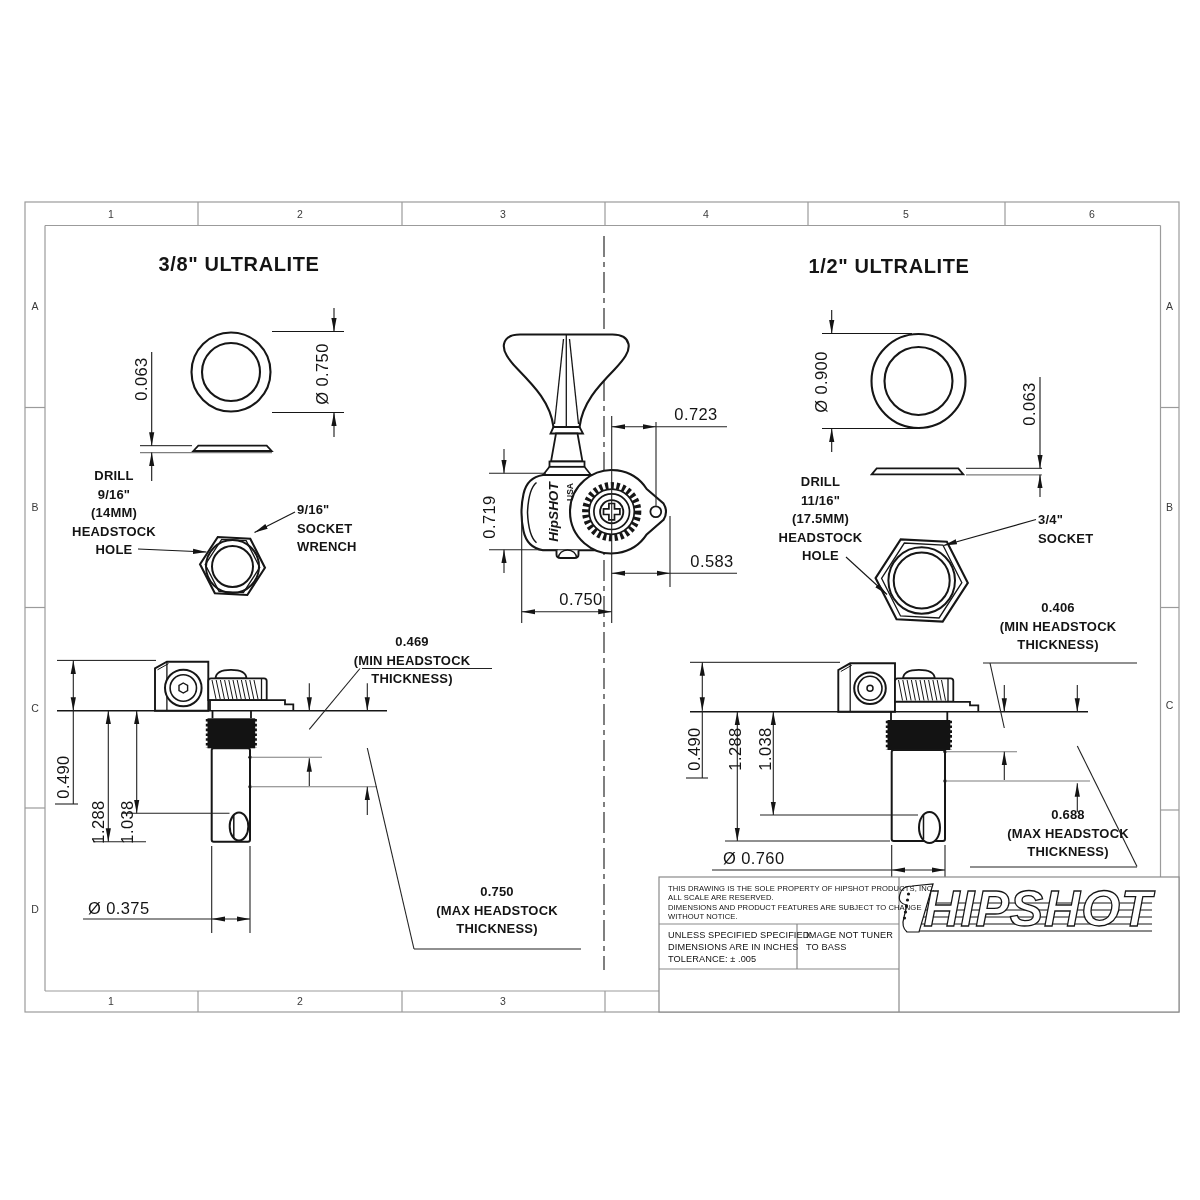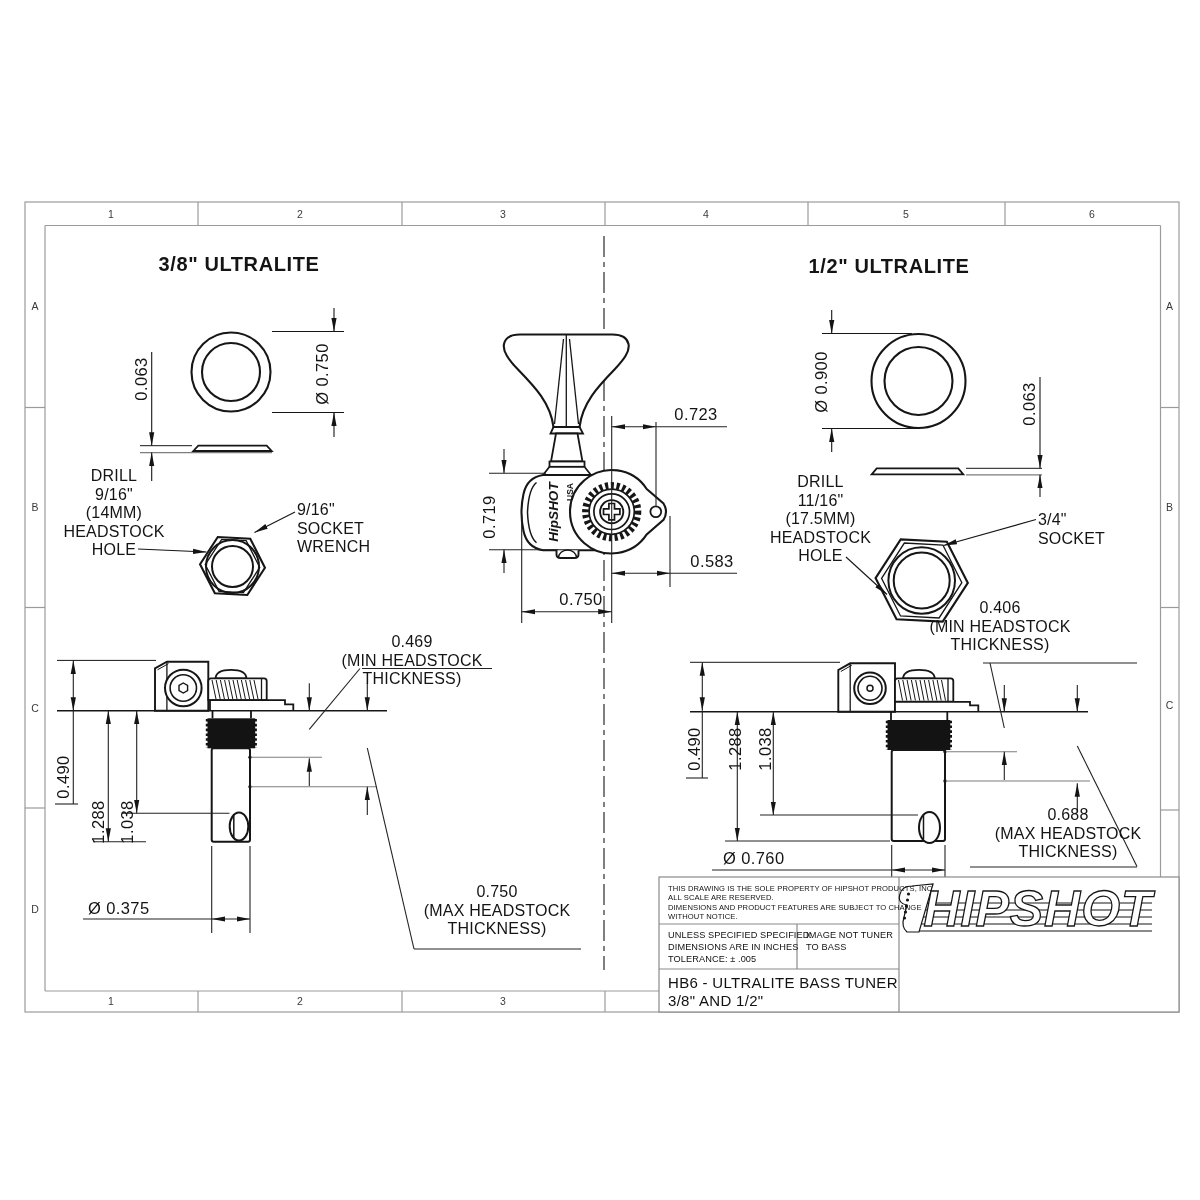--- a/index.html
+++ b/index.html
@@ -2,21 +2,21 @@
 <html><head>
 <meta charset="utf-8">
 <style>
   html,body{margin:0;padding:0;background:#fff;}
   #sheet{position:relative;width:1200px;height:1200px;background:#fff;overflow:hidden;}
   svg{position:absolute;left:0;top:0;}
   .t{position:absolute;font-family:"Liberation Sans",sans-serif;color:#141414;white-space:nowrap;}
   .c{transform:translate(-50%,-50%);}
   .rot{transform:translate(-50%,-50%) rotate(-90deg);}
   .dim{font-size:16.5px;letter-spacing:.4px;}
-  .note{font-size:16px;line-height:18.6px;letter-spacing:.2px;}
+  .note{font-size:13px;line-height:18.6px;letter-spacing:.2px;font-weight:bold;}
   .vtitle{font-size:20px;font-weight:bold;letter-spacing:.6px;}
   .zone{font-size:10.5px;color:#3a3a3a;}
   .ctr{text-align:center;}
   .tb{color:#111;}
   .legal{font-size:7.6px;line-height:9.3px;letter-spacing:.1px;}
   .spec{font-size:9.2px;line-height:12px;letter-spacing:.1px;}
   .part{font-size:15px;line-height:17.5px;letter-spacing:.3px;}
   .addr{font-size:14px;line-height:17.3px;font-style:italic;letter-spacing:.2px;}
 </style>
 </head>
@@ -356,21 +356,21 @@
   <div>HOLE</div>
 </div>
 <div class="t note" style="left:1038px;top:511px">
   <div>3/4"</div>
   <div>SOCKET</div>
 </div>
 <div class="t dim rot" style="left:694px;top:749px">0.490</div>
 <div class="t dim rot" style="left:734.5px;top:749px">1.288</div>
 <div class="t dim rot" style="left:764.5px;top:749px">1.038</div>
 <div class="t dim" style="left:723px;top:849px">Ø 0.760</div>
-<div class="t note ctr c" style="left:1000px;top:627px">
+<div class="t note ctr c" style="left:1058px;top:627px">
   <div>0.406</div>
   <div>(MIN HEADSTOCK</div>
   <div>THICKNESS)</div>
 </div>
 <div class="t note ctr c" style="left:1068px;top:834px">
   <div>0.688</div>
   <div>(MAX HEADSTOCK</div>
   <div>THICKNESS)</div>
 </div>
 
@@ -382,17 +382,13 @@
 </div>
 <div class="t spec tb" style="left:668px;top:929px">
   <div>UNLESS SPECIFIED SPECIFIED:</div>
   <div>DIMENSIONS ARE IN INCHES</div>
   <div>TOLERANCE:  ± .005</div>
 </div>
 <div class="t spec tb" style="left:806px;top:929px">
   <div>IMAGE NOT TUNER</div>
   <div>TO BASS</div>
 </div>
-<div class="t part tb" style="left:668px;top:974px">
-  <div>HB6 - ULTRALITE BASS TUNER</div>
-  <div>3/8" AND 1/2"</div>
-</div>
 </div>
 
 </body></html>

